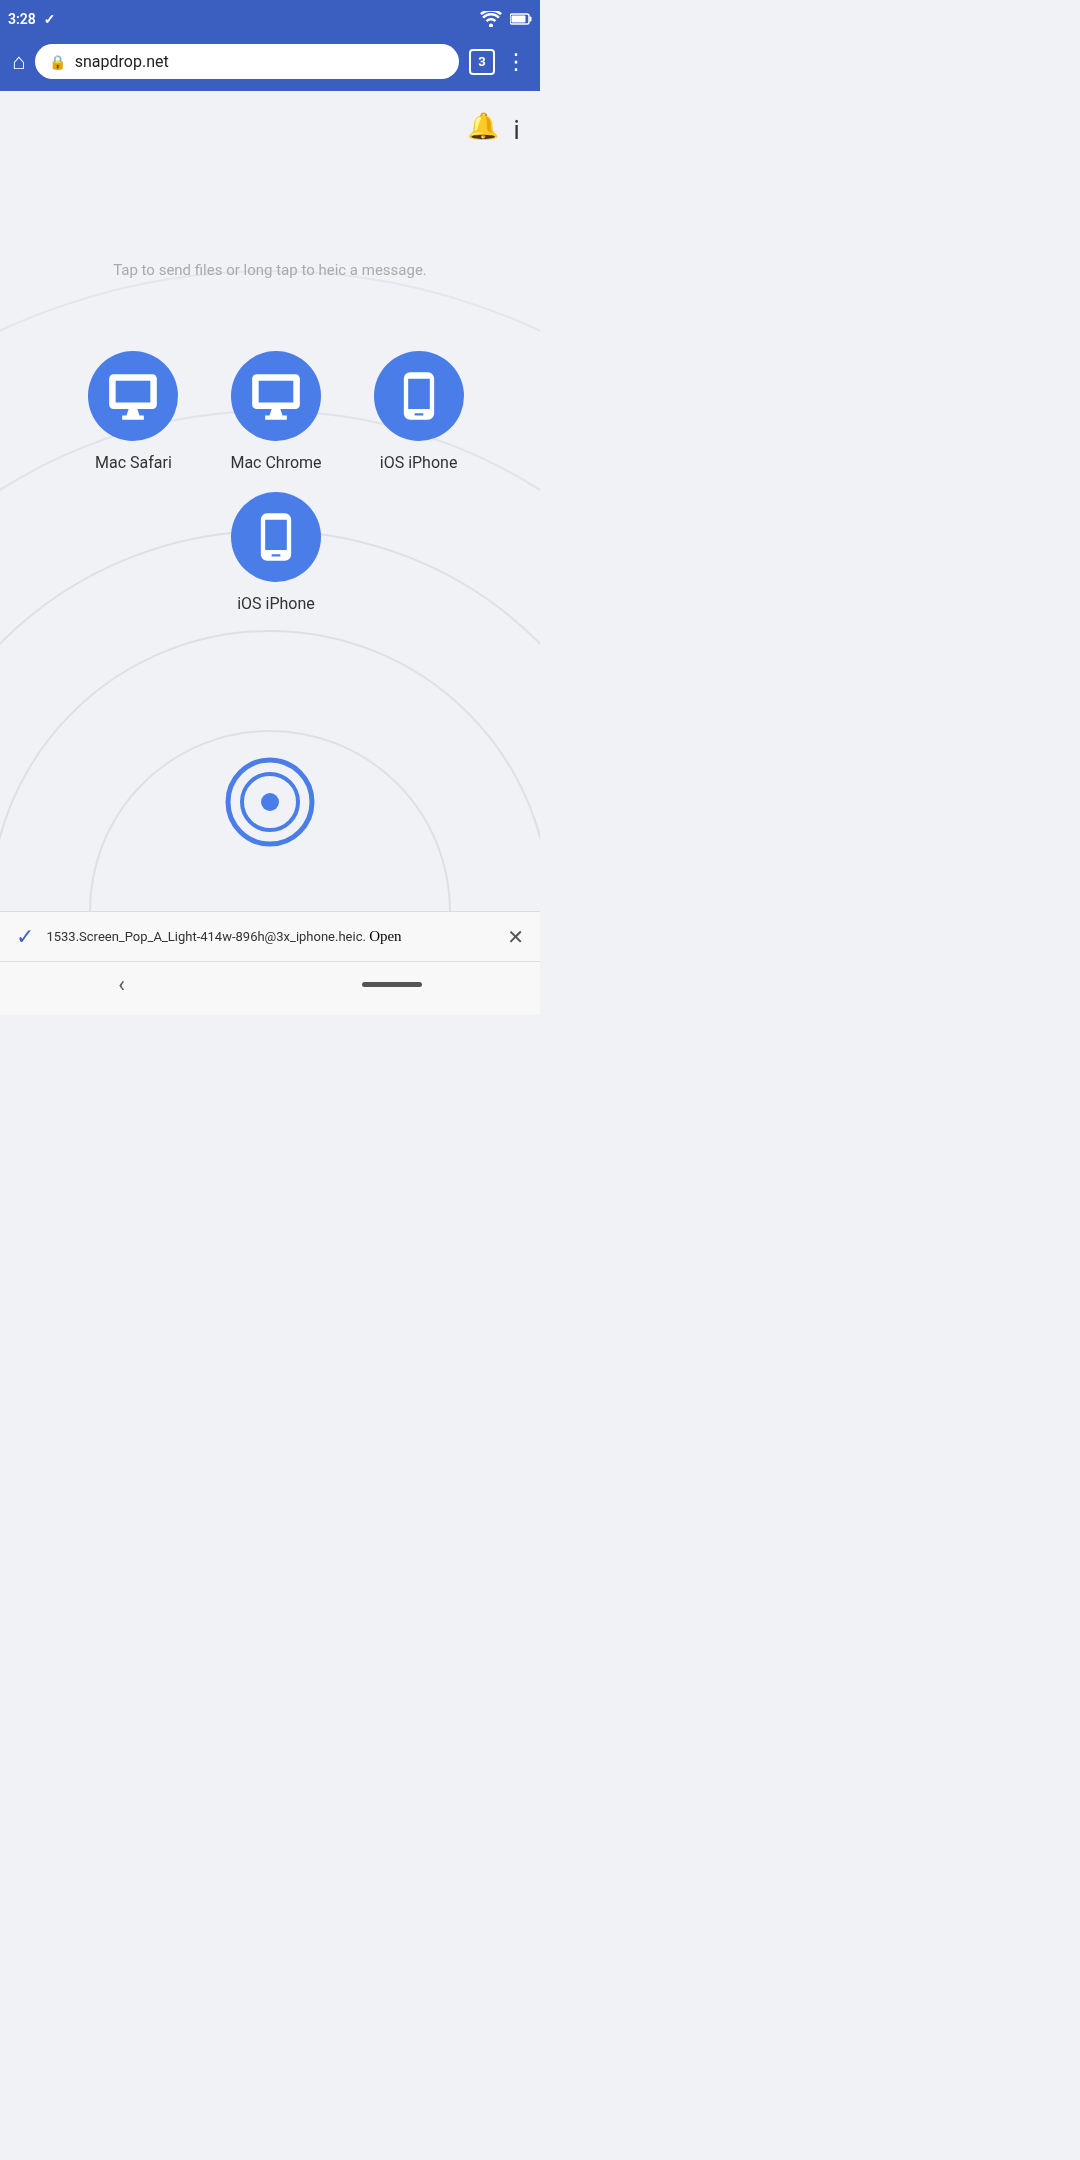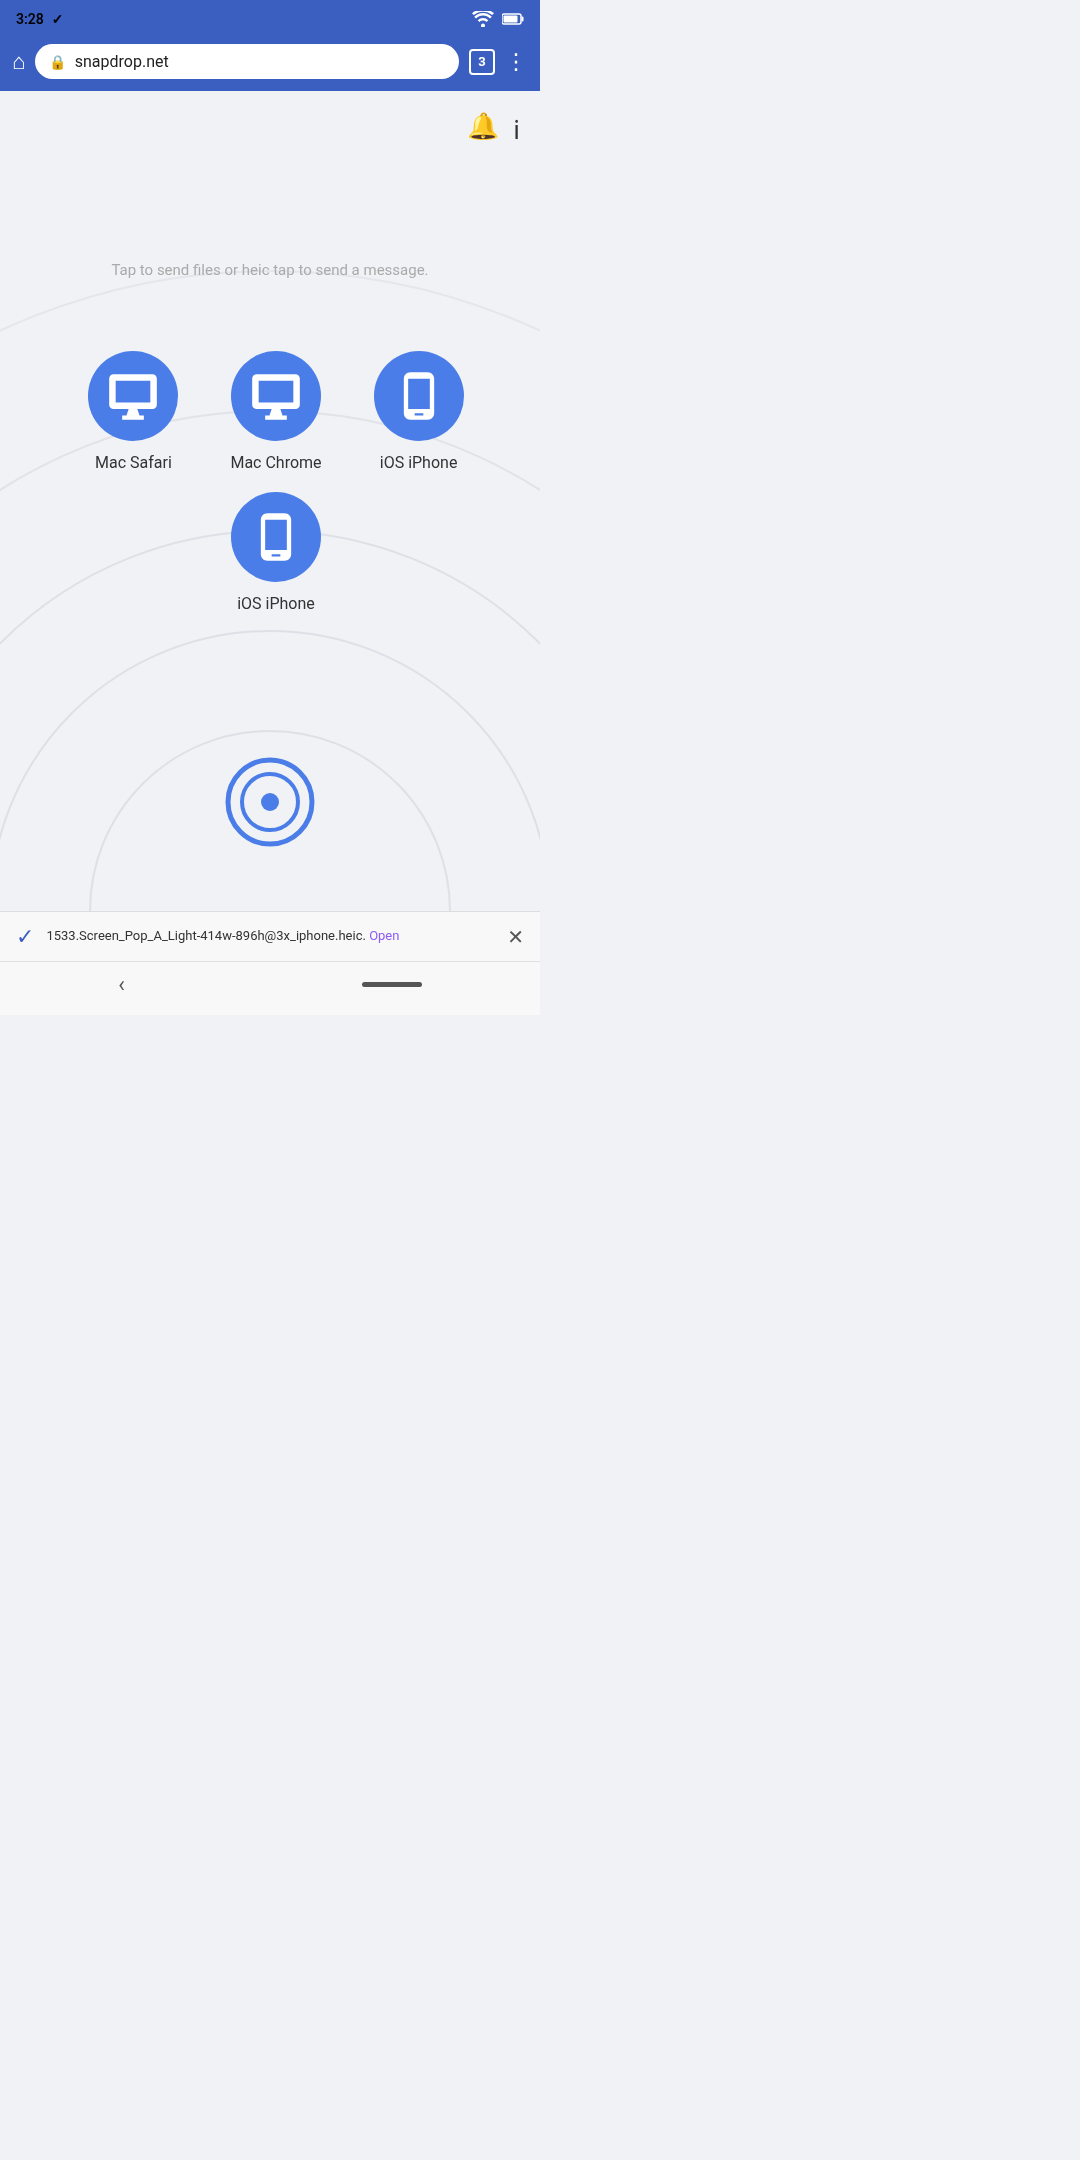--- a/index.html
+++ b/index.html
@@ -9,25 +9,25 @@
       width: 540px;
       min-height: 1080px;
       background: #f0f2f5;
       font-family: 'Roboto', Arial, sans-serif;
       overflow-x: hidden;
     }
 
     
     .status-bar {
       background: #3b5fc0;
-      color: #000000;
+      color: #ffffff;
       display: flex;
       align-items: center;
       justify-content: space-between;
-      padding: 8px 16px 6px;
+      padding: 8px 8px 6px;
       height: 36px;
     }
     .status-left {
       display: flex;
       align-items: center;
       gap: 8px;
       font-size: 14px;
       font-weight: 600;
     }
     .status-right {
@@ -195,23 +195,24 @@
       font-size: 22px;
       flex-shrink: 0;
     }
     .download-text {
       flex: 1;
       font-size: 13px;
       color: #333;
       line-height: 1.4;
     }
     .download-open {
-      color: #8b5cf6;
-      font-size: 13px;
-      cursor: pointer;
+      color: #000000;
+      font-size: 15px;
+      cursor: pointer;
+      font-family: Liberation Serif, serif;
     }
     .download-close {
       color: #555;
       font-size: 20px;
       cursor: pointer;
       flex-shrink: 0;
     }
 
     
     .nav-bar {
@@ -280,21 +281,21 @@
       <circle cx="270" cy="820" r="500" fill="none" stroke="rgba(180,185,200,0.25)" stroke-width="2"></circle>
       <circle cx="270" cy="820" r="640" fill="none" stroke="rgba(180,185,200,0.2)" stroke-width="2"></circle>
     </svg>
   </div>
 
   <div class="top-actions">
     <span class="action-icon">🔔</span>
     <span class="action-icon">ℹ</span>
   </div>
 
-  <div class="hint-text">Tap to send files or heic tap to send a message.</div>
+  <div class="hint-text">Tap to send files or long tap to heic a message.</div>
 
   <div class="devices-area">
 
     <div class="devices-row">
 
       <div class="device-item">
         <div class="device-circle">
           <svg viewBox="0 0 24 24">
             <path d="M21 2H3a2 2 0 0 0-2 2v12a2 2 0 0 0 2 2h7l-1 3H7v2h10v-2h-2l-1-3h7a2 2 0 0 0 2-2V4a2 2 0 0 0-2-2zm-1 13H4V5h16v10z"></path>
           </svg>

